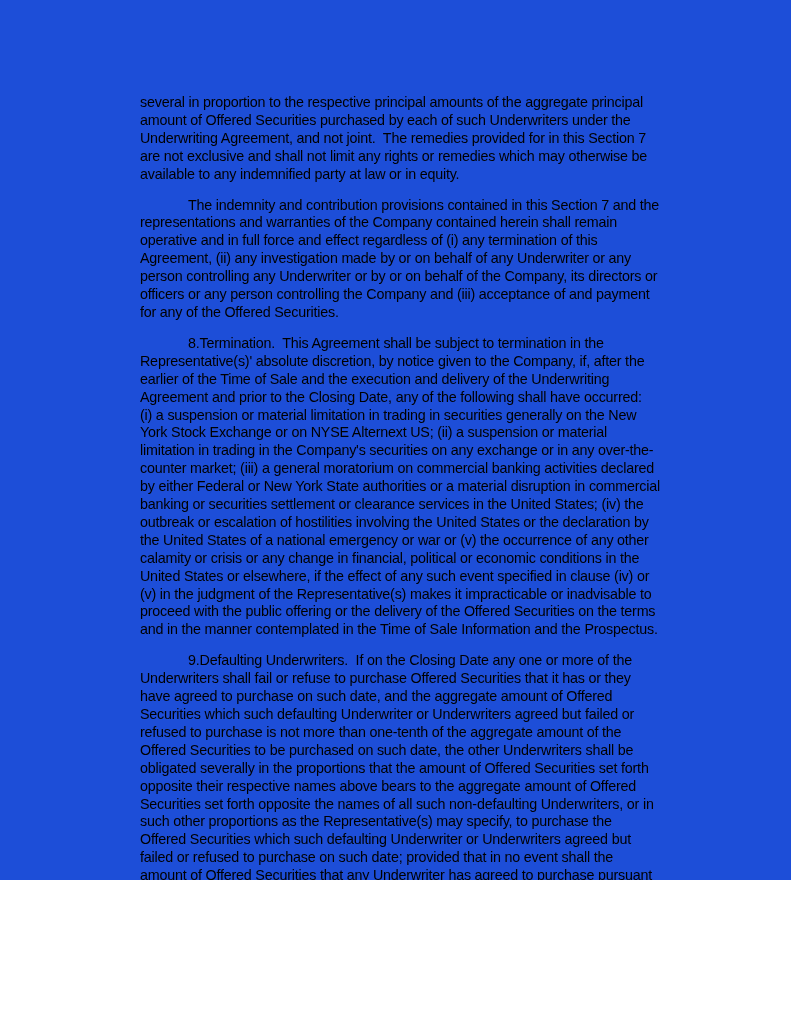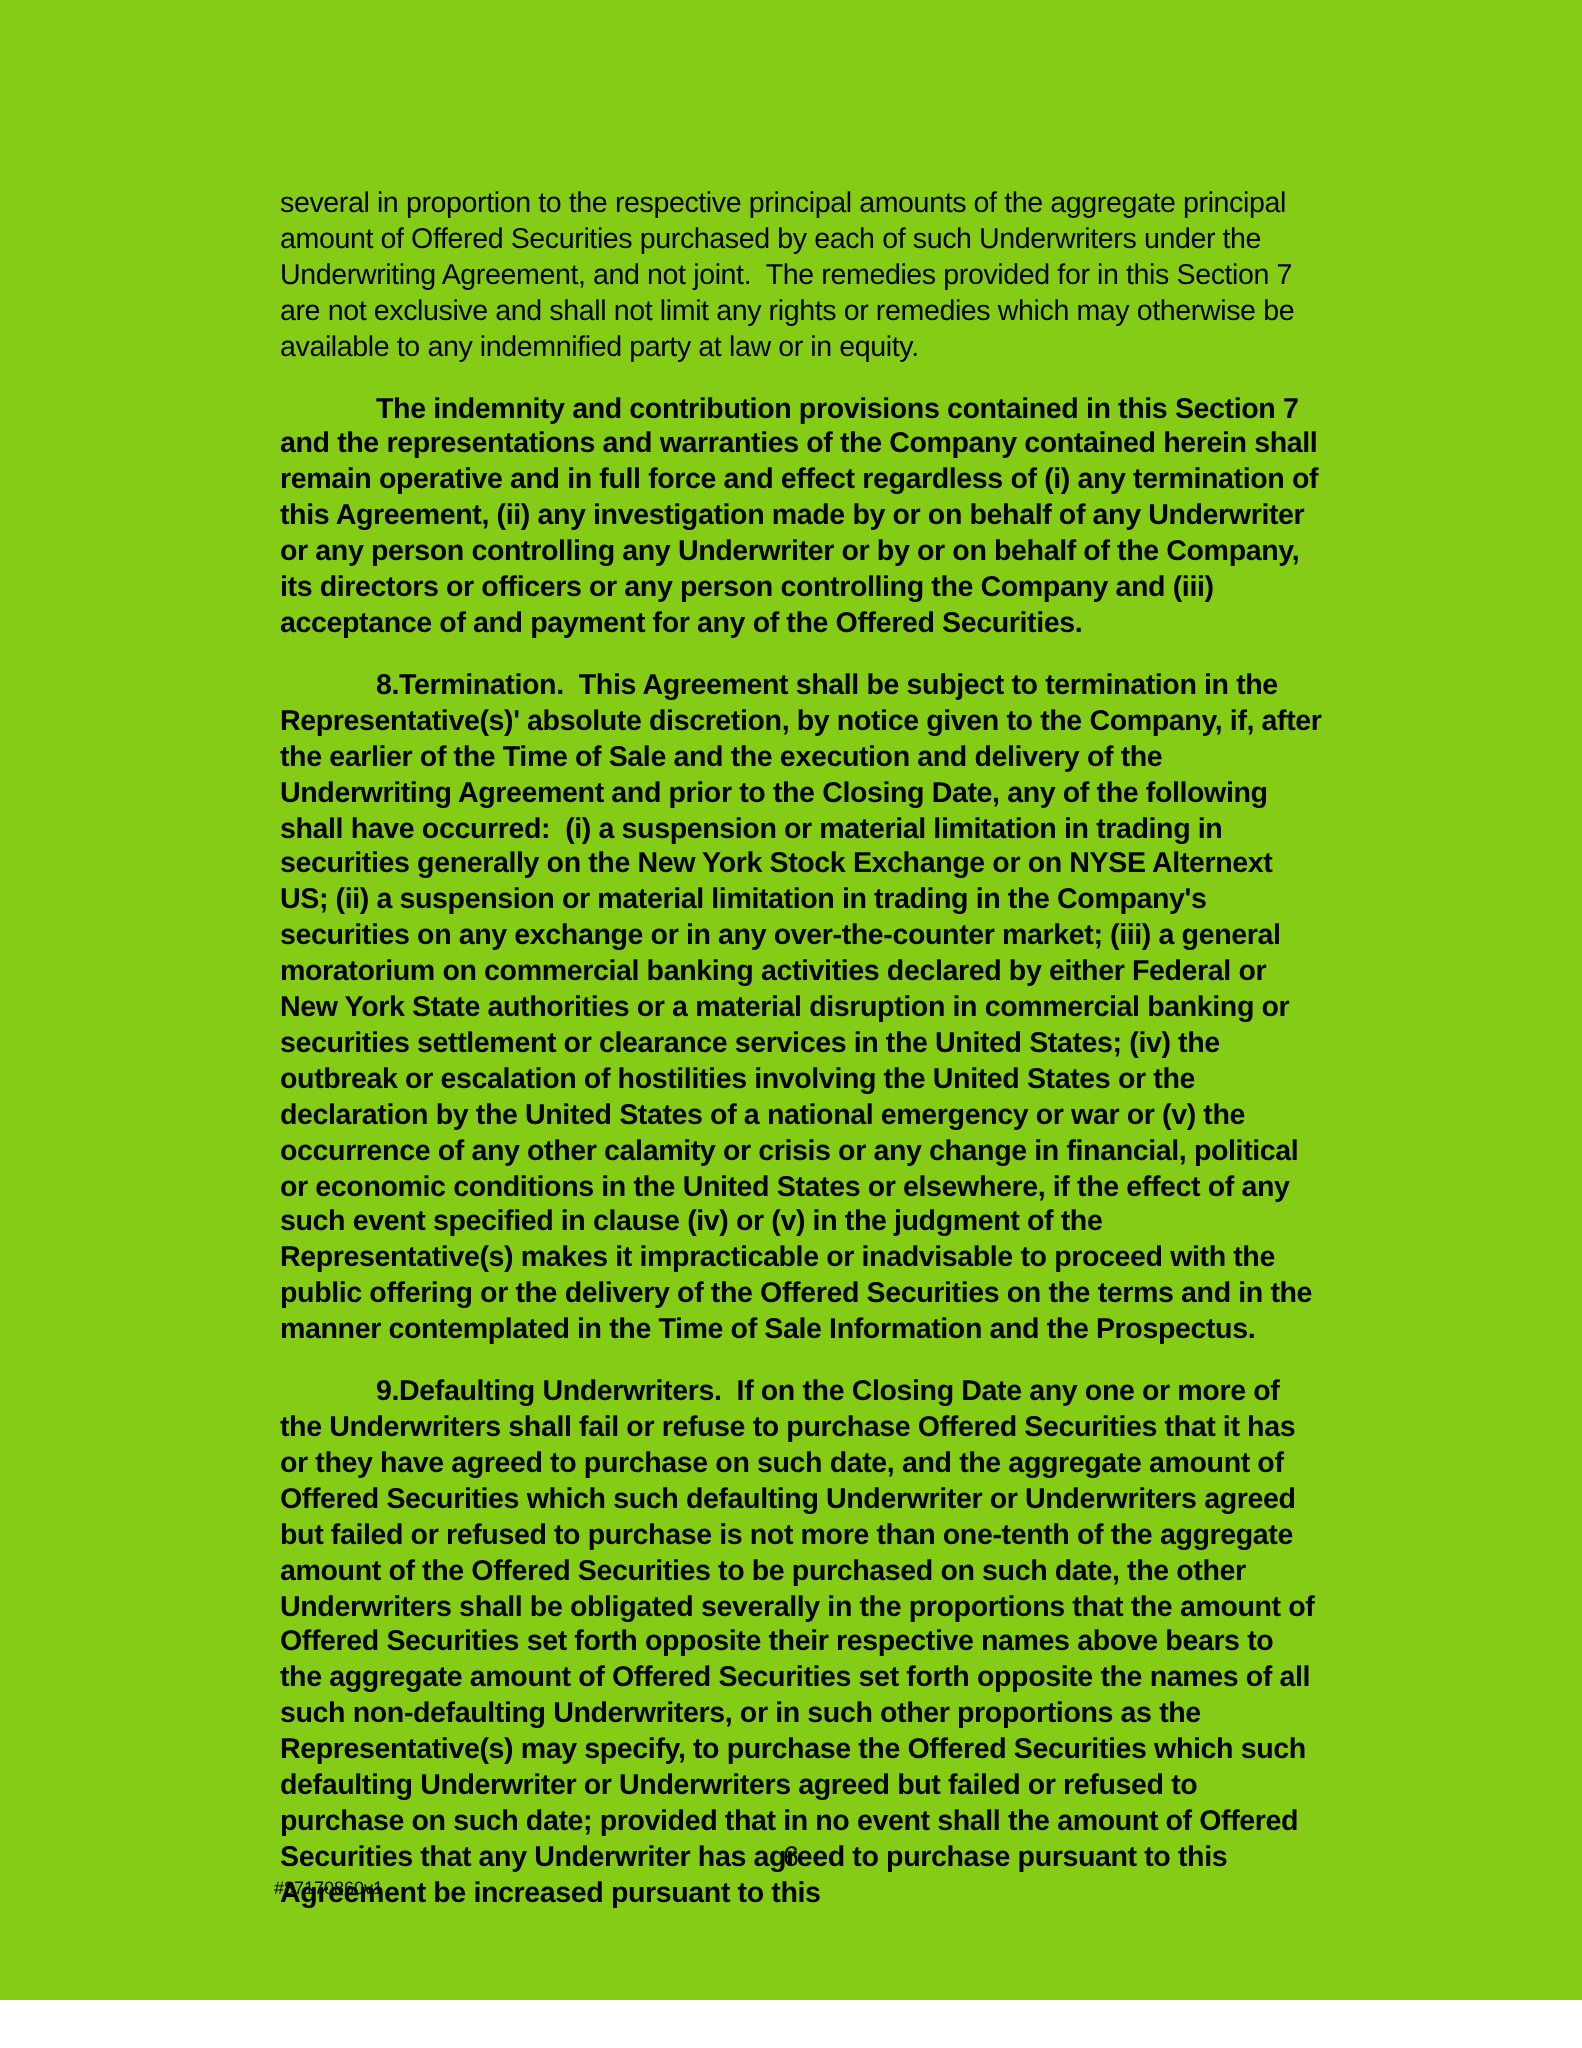--- a/index.html
+++ b/index.html
@@ -3,43 +3,42 @@
 <meta charset="utf-8">
 <style>
   html, body {
     margin: 0;
     padding: 0;
     background: #ffffff;
   }
   .page {
     position: relative;
     width: 791px;
-    height: 1000px;
-    background: #84cc16;
+    height: 880px;
+    background: #1d4ed8;
     overflow: hidden;
     font-family: "Liberation Sans", sans-serif;
     color: #000000;
   }
   .textblock {
     position: absolute;
     left: 140px;
     top: 94px;
     width: 521px;
     font-size: 14.3px;
     line-height: 17.9px;
     letter-spacing: -0.2px;
     text-align: left;
   }
   p.para {
     margin: 0 0 13px 0;
     white-space: pre-wrap;
   }
   p.para.indent {
     text-indent: 48px;
-    font-weight: bold;
   }
   .page-number {
     position: absolute;
     left: 0;
     top: 921px;
     width: 791px;
     text-align: center;
     font-size: 14.3px;
     line-height: 17.9px;
   }

